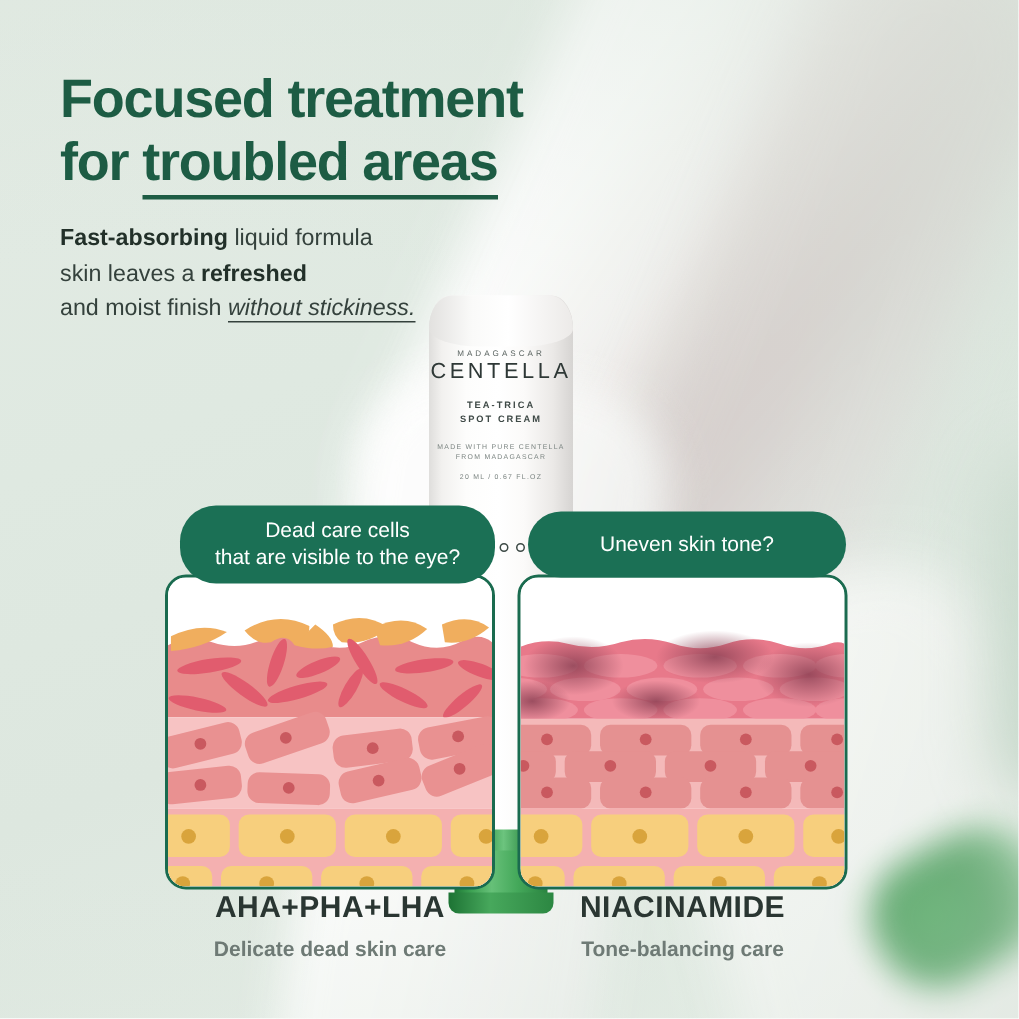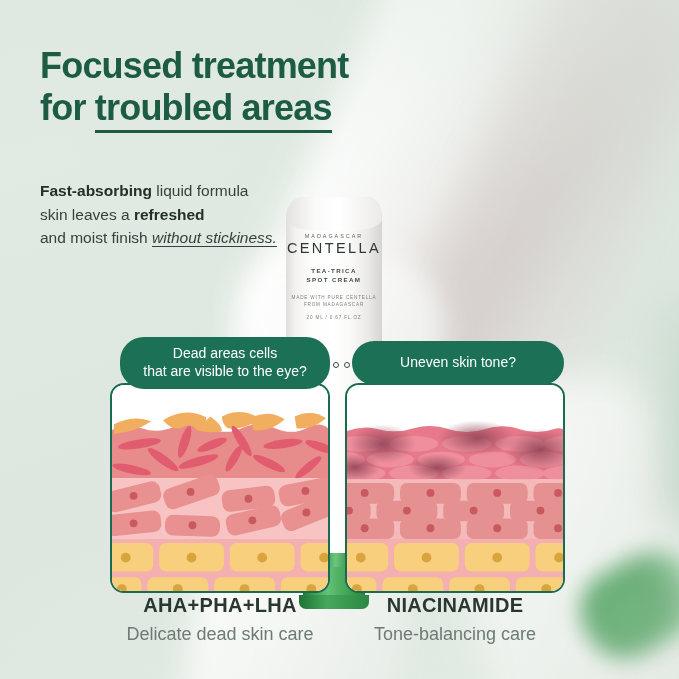--- a/index.html
+++ b/index.html
@@ -166,21 +166,21 @@
     color: #1d5c44;
   }
   .headline .u-line {
     border-bottom: 3px solid #1d5c44;
     padding-bottom: 2px;
   }
   .subtext {
     position: absolute; left: 40px; top: 147px;
     width: 330px;
     font-size: 15.5px; line-height: 1.52;
-    color: #34413c; font-weight: 400; margin-top: 32px;
+    color: #34413c; font-weight: 400;
   }
   .subtext b { font-weight: 700; color: #223029; }
   .subtext .ital-u {
     font-style: italic;
     border-bottom: 1px solid #34413c;
     text-align: center;
   }
 
   
   .badge {
@@ -220,21 +220,21 @@
 
   
   .caption { position: absolute; text-align: center; width: 220px; z-index: 6; }
   #caption-left  { left: 110px; top: 594px; }
   #caption-right { left: 345px; top: 594px; }
   .cap-title {
     font-size: 20px; font-weight: 700; letter-spacing: .3px;
     color: #2a3632;
   }
   .cap-sub {
-    font-size: 18px; font-weight: 400; margin-top: 7px;
+    font-size: 14px; font-weight: 700; margin-top: 7px;
     color: #6e7a75;
   }
 </style>
 </head>
 <body>
 
 <div id="stage">
 
   <div class="bg-layer">
     <div class="bg-tube-big"></div>
@@ -271,21 +271,21 @@
   </div>
 
   <div class="subtext">
     <b>Fast-absorbing</b><span> liquid formula</span><br>
     <span>skin leaves a </span><b>refreshed</b><br>
     <span>and moist finish </span><span class="ital-u">without stickiness.</span>
   </div>
 
   <div class="badge" id="badge-left">
     <div>
-      <span>Dead areas cells</span><br>
+      <span>Dead care cells</span><br>
       <span>that are visible to the eye?</span>
     </div>
   </div>
 
   <div class="badge" id="badge-right">
     <span>Uneven skin tone?</span>
   </div>
 
   <div class="dots">
     <div class="dot"></div>

